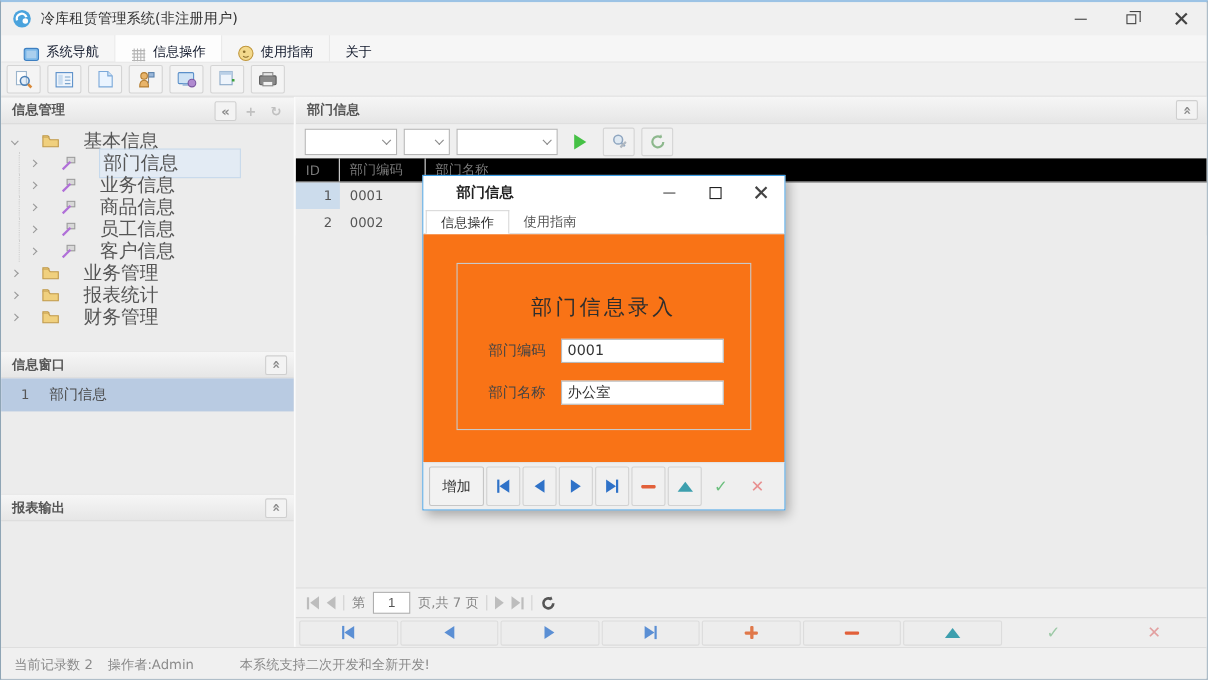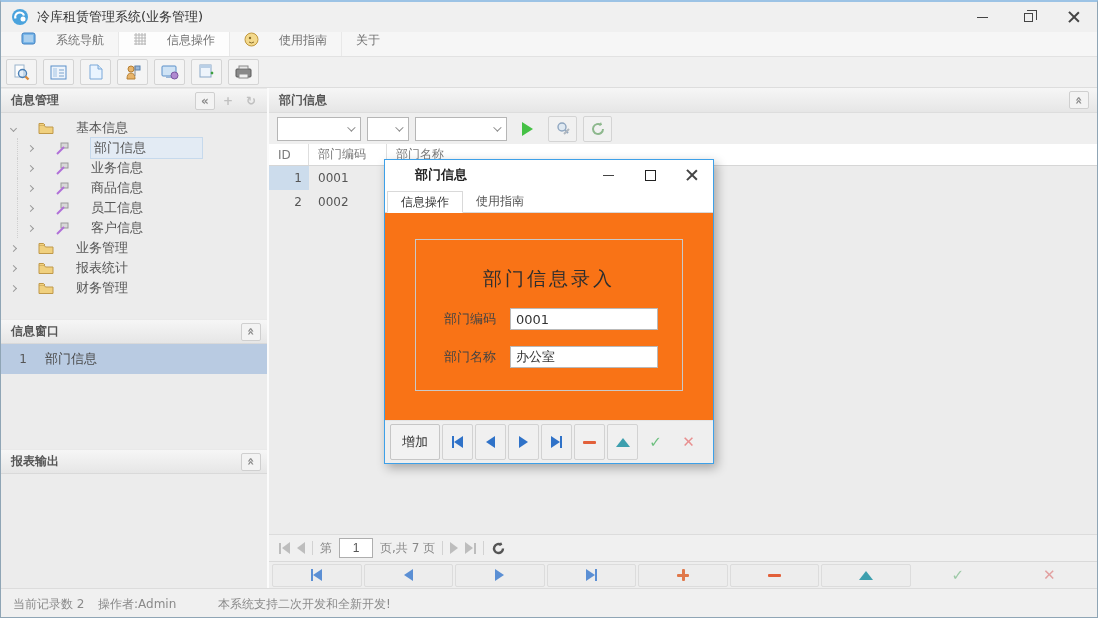--- a/index.html
+++ b/index.html
@@ -16,41 +16,41 @@
   .wbtn { width:46px; height:100%; display:flex; align-items:center; justify-content:center; cursor:pointer; }
   .glyph-min { width:11px; height:1px; background:#444; display:block; }
   .glyph-restore { width:9px; height:9px; border:1px solid #444; position:relative; background:#f0f0f0; }
   .glyph-restore:before { content:""; position:absolute; left:2px; top:-4px; width:9px; height:9px; border:1px solid #444; border-bottom:none; border-left:none; }
   .glyph-x { position:relative; width:12px; height:12px; }
   .glyph-x:before,.glyph-x:after { content:""; position:absolute; left:5px; top:-1px; width:1.5px; height:14px; background:#444; }
   .glyph-x:before { transform:rotate(45deg); } .glyph-x:after { transform:rotate(-45deg); }
 
   
   .menubar { height:25px; background:#f6f6f6; border-bottom:1px solid #e2e2e2; display:flex; align-items:stretch; padding-left:6px; }
-  .menuitem { display:flex; align-items:flex-start; gap:20px; padding:0 14px; color:#737373; border-right:1px solid #e8e8e8; cursor:pointer; }
+  .menuitem { display:flex; align-items:flex-end; gap:6px; padding:0 14px; color:#0f172a; border-right:1px solid #e8e8e8; cursor:pointer; }
   .menuitem.active { background:#fdfdfd; }
 
   
   .toolbar { height:31px; background:#f0f0f0; border-bottom:1px solid #ddd; display:flex; align-items:center; padding-left:5px; gap:6px; }
   .tbtn { width:31px; height:26px; border:1px solid #d4d4d4; border-radius:2px; background:#f4f4f4; display:flex; align-items:center; justify-content:center; cursor:pointer; }
 
   
   .bodyrow { display:flex; height:500px; }
   .sidebar { width:268px; background:#ececec; display:flex; flex-direction:column; border-right:2px solid #fbfbfb; }
   .panel-hdr { height:25px; background:linear-gradient(#f6f6f6,#e6e6e6); border-top:1px solid #e9e9e9; border-bottom:1px solid #d9d9d9;
                display:flex; align-items:center; padding:0 6px 0 10px; font-weight:bold; color:#555; }
   .panel-hdr .sp { flex:1; }
   .hbtn { width:20px; height:18px; border:1px solid #cfcfcf; border-radius:2px; background:#f3f3f3; display:flex; align-items:center; justify-content:center;
           color:#8a8a8a; font-size:12px; cursor:pointer; margin-left:3px; }
   .hbtn.flat { border-color:transparent; background:transparent; color:#c0c0c0; }
   .up2 { display:inline-block; transform:rotate(90deg); font-size:13px; line-height:1; }
 
   
   .tree { padding:5px 0 4px 0; height:206px; overflow:hidden; }
-  .trow { height:20px; display:flex; align-items:center; gap:22px; padding-left:10px; font-size:13px; color:#555; cursor:pointer; }
+  .trow { height:20px; display:flex; align-items:center; gap:22px; padding-left:10px; font-size:17px; color:#555; cursor:pointer; }
   .trow.child { margin-left:16px; border-left:1px dotted #cfcfcf; padding-left:10px; }
   .trow.selected .lbl { background:#e3ebf4; outline:1px solid #c6d9ec; padding:1px 56px 1px 3px; }
   .chev { width:5px; height:5px; border-right:1.4px solid #9a9a9a; border-bottom:1.4px solid #9a9a9a; display:inline-block; flex:none; }
   .chev.r { transform:rotate(-45deg); } .chev.d { transform:rotate(45deg); }
 
   
   .iwlist { height:105px; background:#ececec; }
   .iwrow { height:30px; display:flex; align-items:center; cursor:pointer; }
   .iwrow.selected { background:#b9cbe2; }
   .iwrow .idx { width:44px; text-align:center; color:#555; }
@@ -62,21 +62,21 @@
   .main-hdr { height:25px; background:linear-gradient(#f6f6f6,#e6e6e6); border-bottom:1px solid #ddd; display:flex; align-items:center; padding:0 8px 0 10px; font-weight:bold; color:#555; }
   .combo-bar { height:31px; display:flex; align-items:center; gap:6px; padding-left:8px; background:#efefef; }
   .combo { height:24px; background:#fff; border:1px solid #b6b6b6; display:flex; align-items:center; justify-content:flex-end; padding-right:7px; cursor:pointer; }
   .combo .dn { width:6px; height:6px; border-right:1.4px solid #8a8a8a; border-bottom:1.4px solid #8a8a8a; transform:rotate(45deg) translateY(-2px); }
   .cbtn { width:29px; height:26px; display:flex; align-items:center; justify-content:center; border:1px solid transparent; border-radius:2px; cursor:pointer; }
   .cbtn.boxed { border-color:#d4d4d4; background:#f1f1f1; }
   .tri { width:0; height:0; display:inline-block; }
   .tri.rt { border-top:7px solid transparent; border-bottom:7px solid transparent; border-left:11px solid #45c145; }
 
   
-  .grid-hdr { height:22px; display:flex; align-items:center; color:#7a7a7a; border-bottom:1px solid #d6d6d6; background:#ffffff; }
+  .grid-hdr { height:22px; display:flex; align-items:center; color:#7a7a7a; border-bottom:1px solid #d6d6d6; background:#000000; }
   .grid-hdr .c { padding-left:9px; height:100%; display:flex; align-items:center; border-right:1px solid #dedede; }
   .c.id { width:40px; } .c.code { width:78px; } .c.name { flex:1; border-right:none; }
   .grow { height:24px; display:flex; align-items:center; color:#555; }
   .grow .cell { height:100%; display:flex; align-items:center; }
   .grow .cid { width:40px; justify-content:flex-end; padding-right:7px; }
   .grow.sel .cid { background:#ccdcec; }
   .grow .ccode { width:78px; padding-left:9px; }
   .gridfill { flex:1; background:#ececec; }
 
   
@@ -139,21 +139,21 @@
 <div class="win">
 
   <div class="titlebar">
     <span class="logo">
       <svg width="18" height="18">
           <circle cx="9" cy="9" r="8" fill="#4aa3dd"></circle>
           <path d="M4.5 10.5 a4.5 4.5 0 0 1 8.5 -3" stroke="#fff" stroke-width="2.2" fill="none"></path>
           <circle cx="12" cy="11" r="2.5" fill="#fff"></circle>
         </svg>
     </span>
-    <span class="title">冷库租赁管理系统(业务管理)</span>
+    <span class="title">冷库租赁管理系统(非注册用户)</span>
     <div class="wincontrols">
       <div class="wbtn">
           <span class="glyph-min"></span>
         </div>
       <div class="wbtn">
           <span class="glyph-restore"></span>
         </div>
       <div class="wbtn">
           <span class="glyph-x"></span>
         </div>

